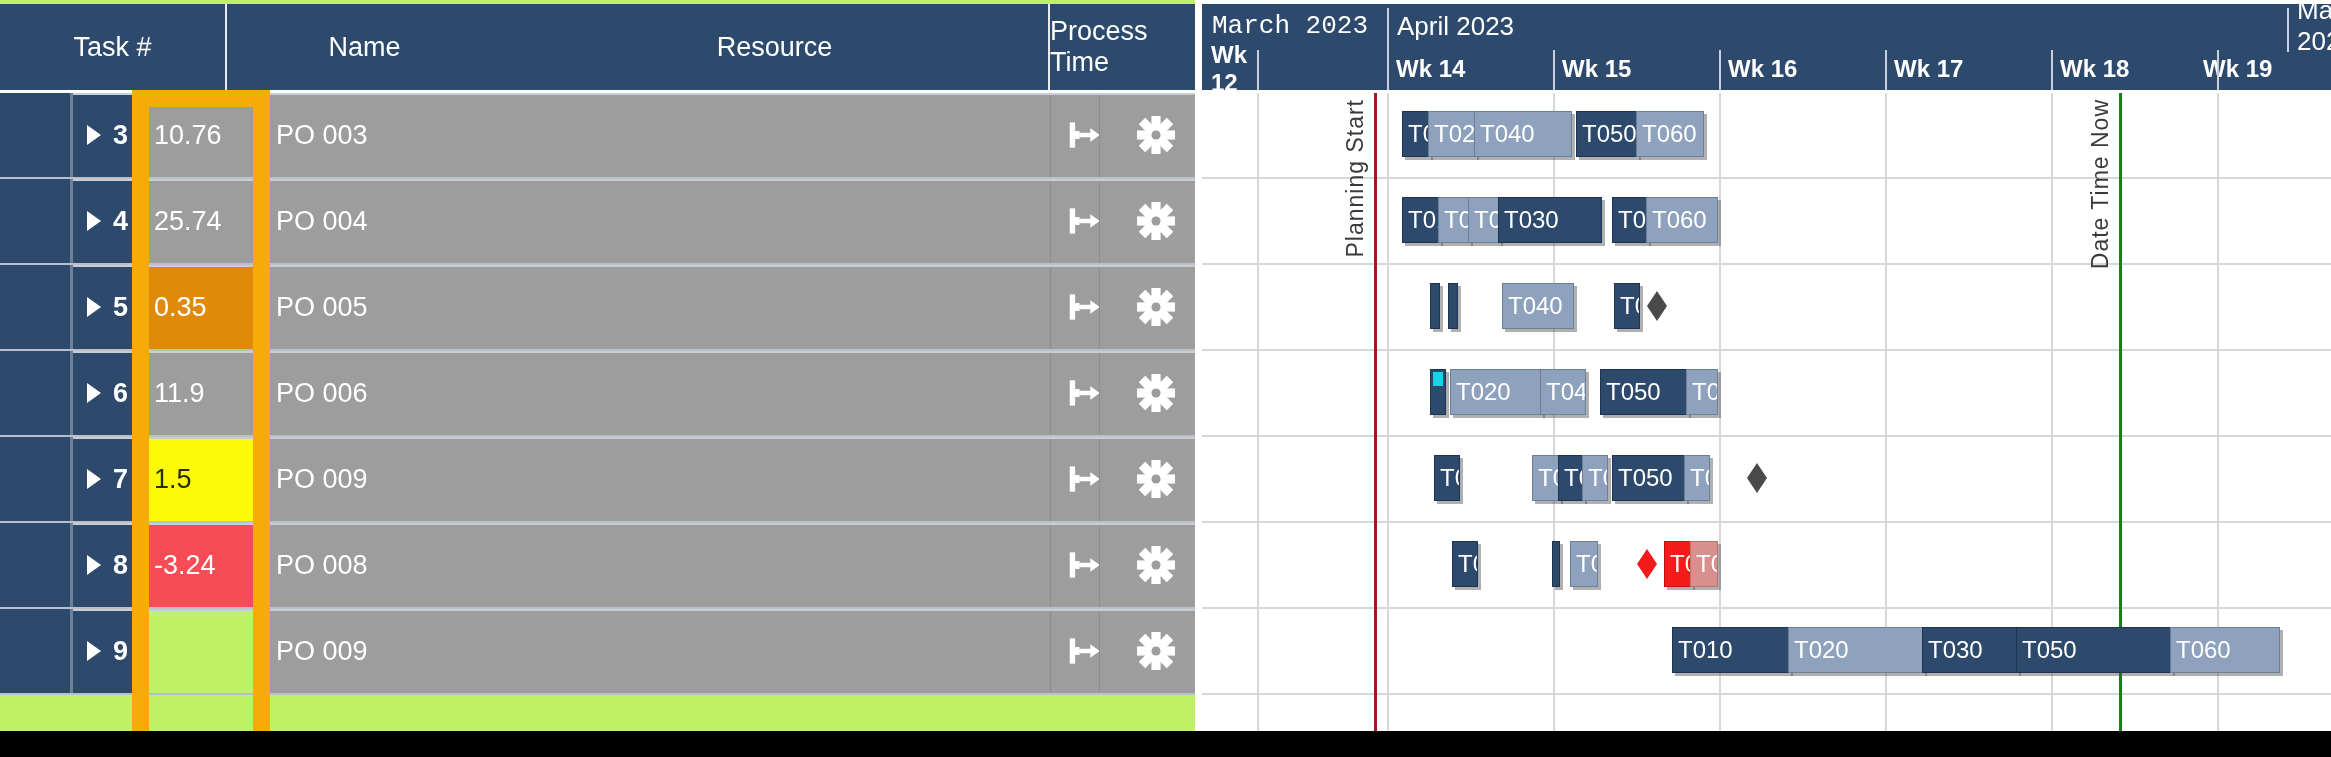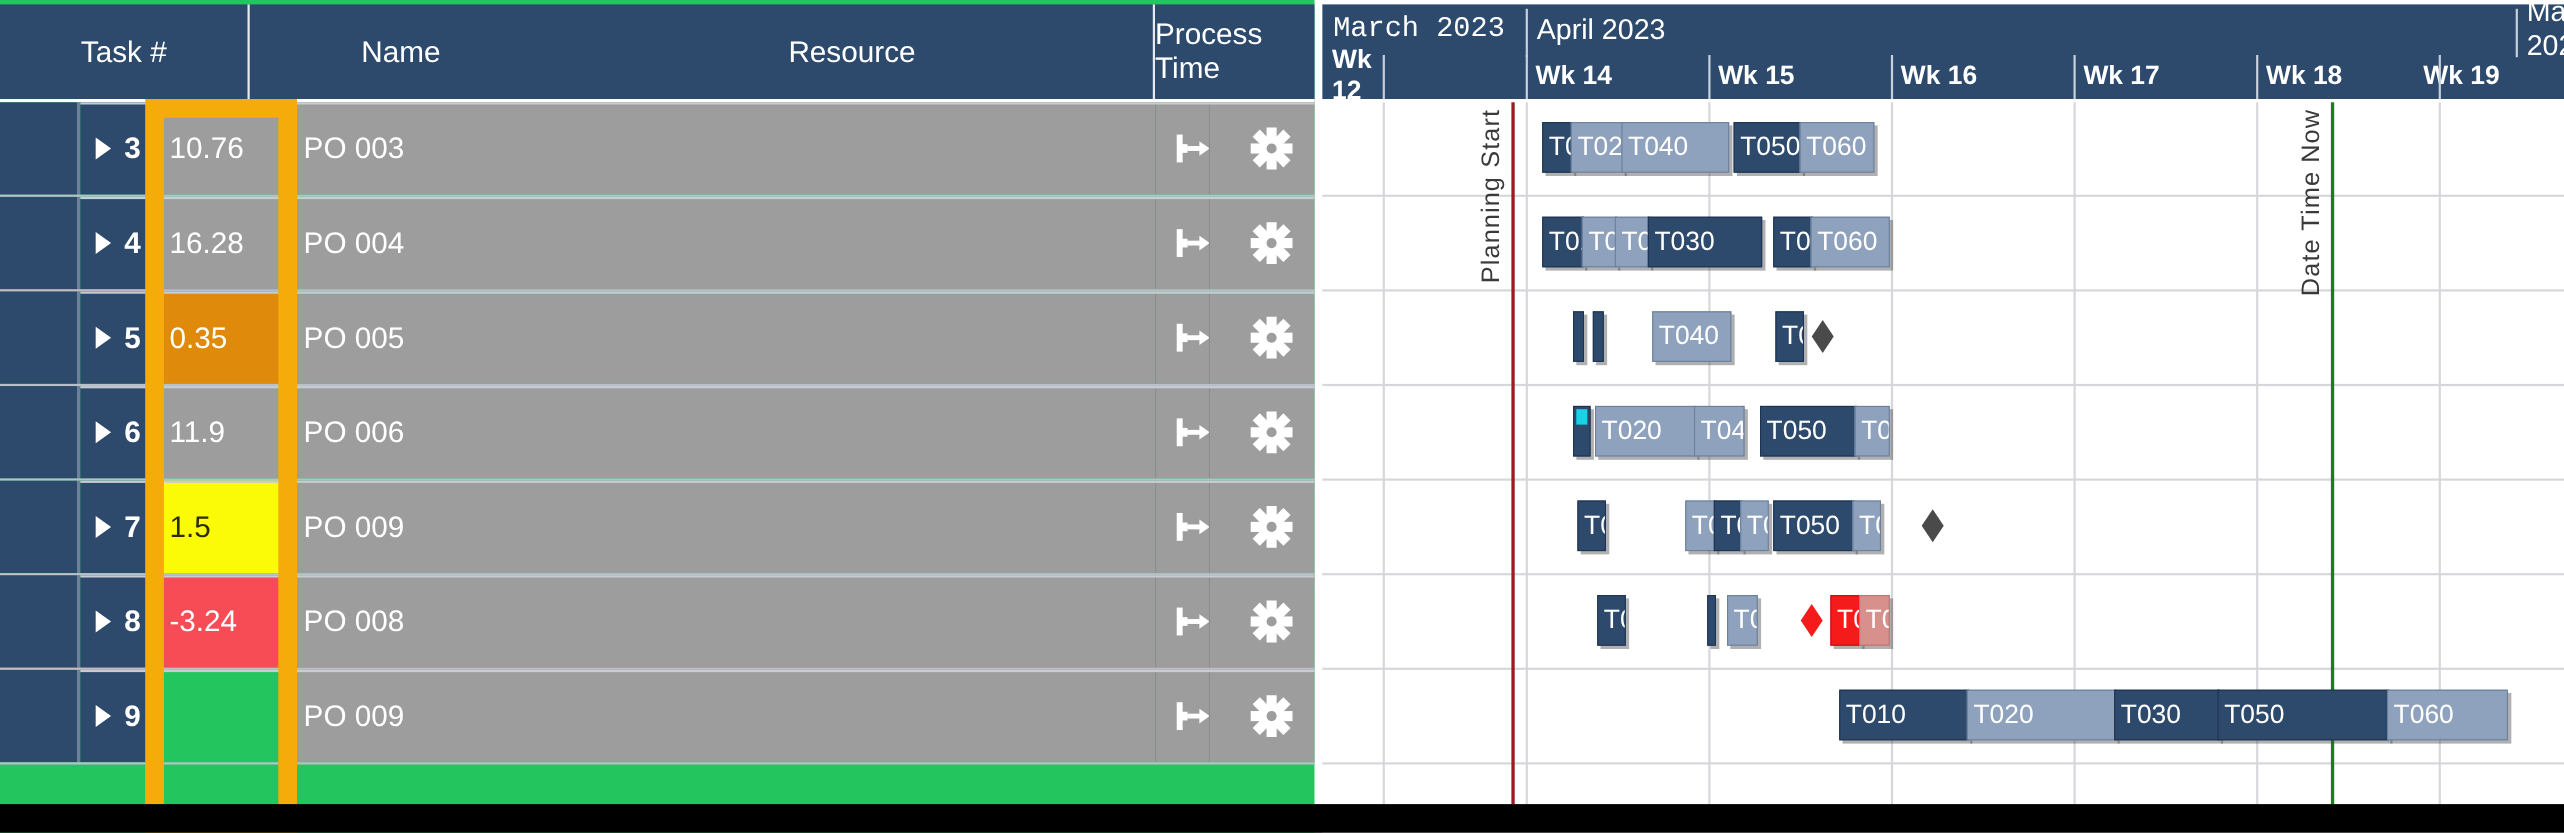--- a/index.html
+++ b/index.html
@@ -1,20 +1,20 @@
 <!DOCTYPE html>
 <html><head>
 <meta charset="utf-8">
 <style>
   html,body{margin:0;padding:0;background:#000;}
   body{width:2331px;height:757px;overflow:hidden;font-family:"Liberation Sans",sans-serif;}
   #app{position:relative;width:2331px;height:757px;background:#ffffff;}
 
   
-  .grid{position:absolute;left:0;top:0;width:1195px;height:757px;background:#22c55e;}
+  .grid{position:absolute;left:0;top:0;width:1195px;height:757px;background:#bef264;}
   .grid-head{position:absolute;left:0;top:4px;width:1195px;height:86px;background:#2d4a6d;}
   .hcell{position:absolute;top:0;height:86px;color:#ffffff;font-size:27px;font-weight:400;
          display:flex;align-items:center;justify-content:center;box-sizing:border-box;}
   .hsep{position:absolute;top:0;width:2px;height:86px;background:#e7eaee;}
   .grid-head-bottom{position:absolute;left:0;top:90px;width:1195px;height:3px;background:#ffffff;}
 
   .rows{position:absolute;left:0;top:93px;width:1195px;height:638px;}
   .row{position:absolute;left:0;width:1195px;height:86px;}
   .row-sep{position:absolute;left:0;top:84px;width:1195px;height:2px;background:#b9c0ca;}
   .cell-num{position:absolute;left:0;top:0;width:70px;height:84px;background:#2d4a6d;}
@@ -136,21 +136,21 @@
           <div class="row-sep"></div>
         </div>
         <div class="row" style="top: 86px;">
           <div class="cell-num"></div>
           <div class="numdiv"></div>
           <div class="cell-task">
             <span class="tri"></span>
             <span class="tasknum">4</span>
           </div>
           <div class="cell-val" style="background:#9d9d9d;color:#ffffff;">
-            <span>16.28</span>
+            <span>25.74</span>
           </div>
           <div class="cell-name">
             <span>PO 004</span>
             <span class="vdiv" style="left:789px;"></span>
           </div>
           <div class="cell-icons">
             <span>
               <svg class="icon-sf" viewBox="0 0 24 24">
                 <rect x="3" y="4" width="3.4" height="16" fill="#fff"></rect>
                 <rect x="6" y="9.5" width="3.2" height="5" fill="#fff"></rect>

